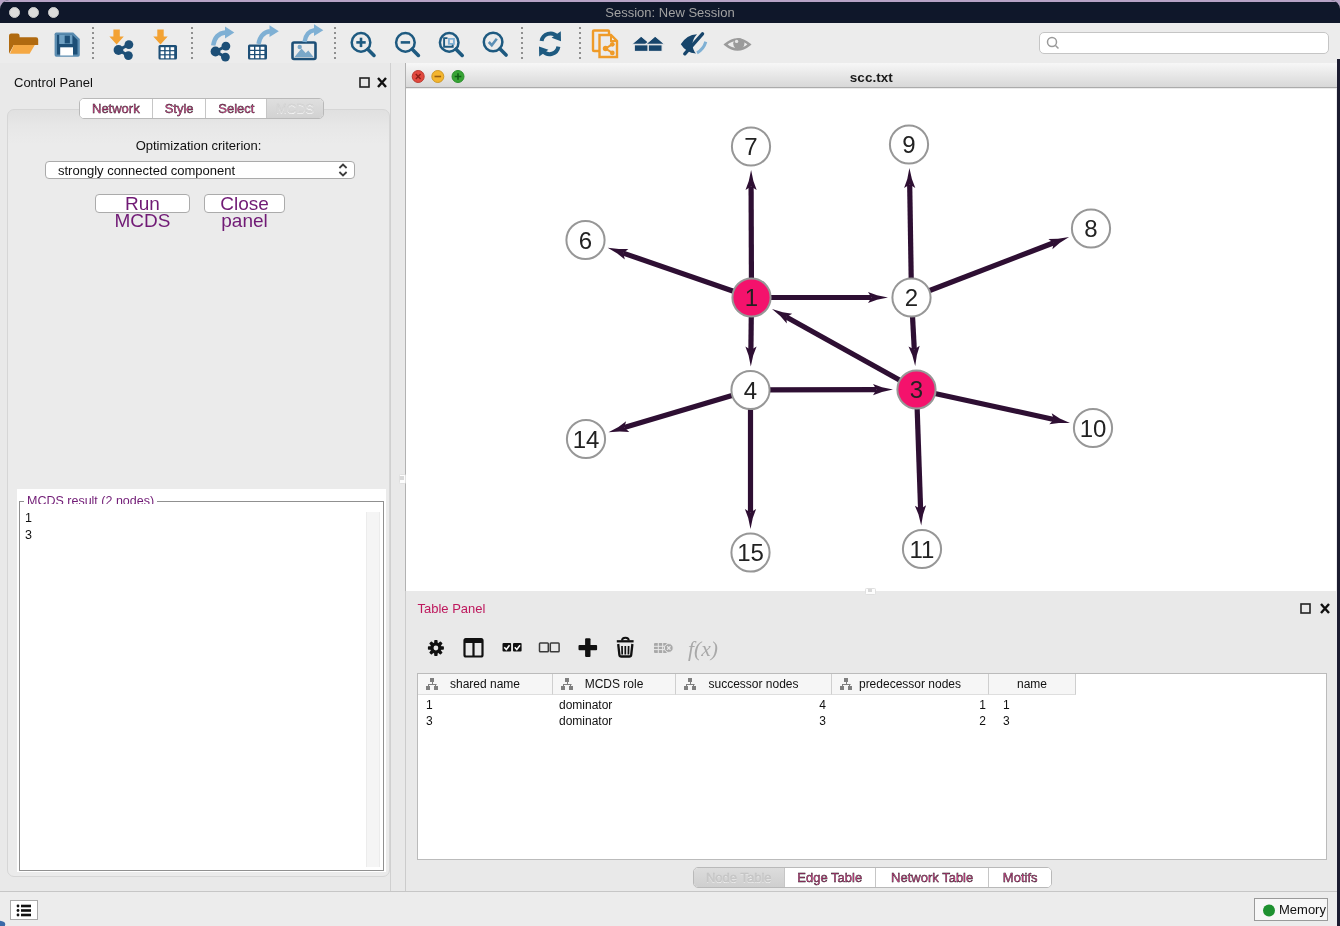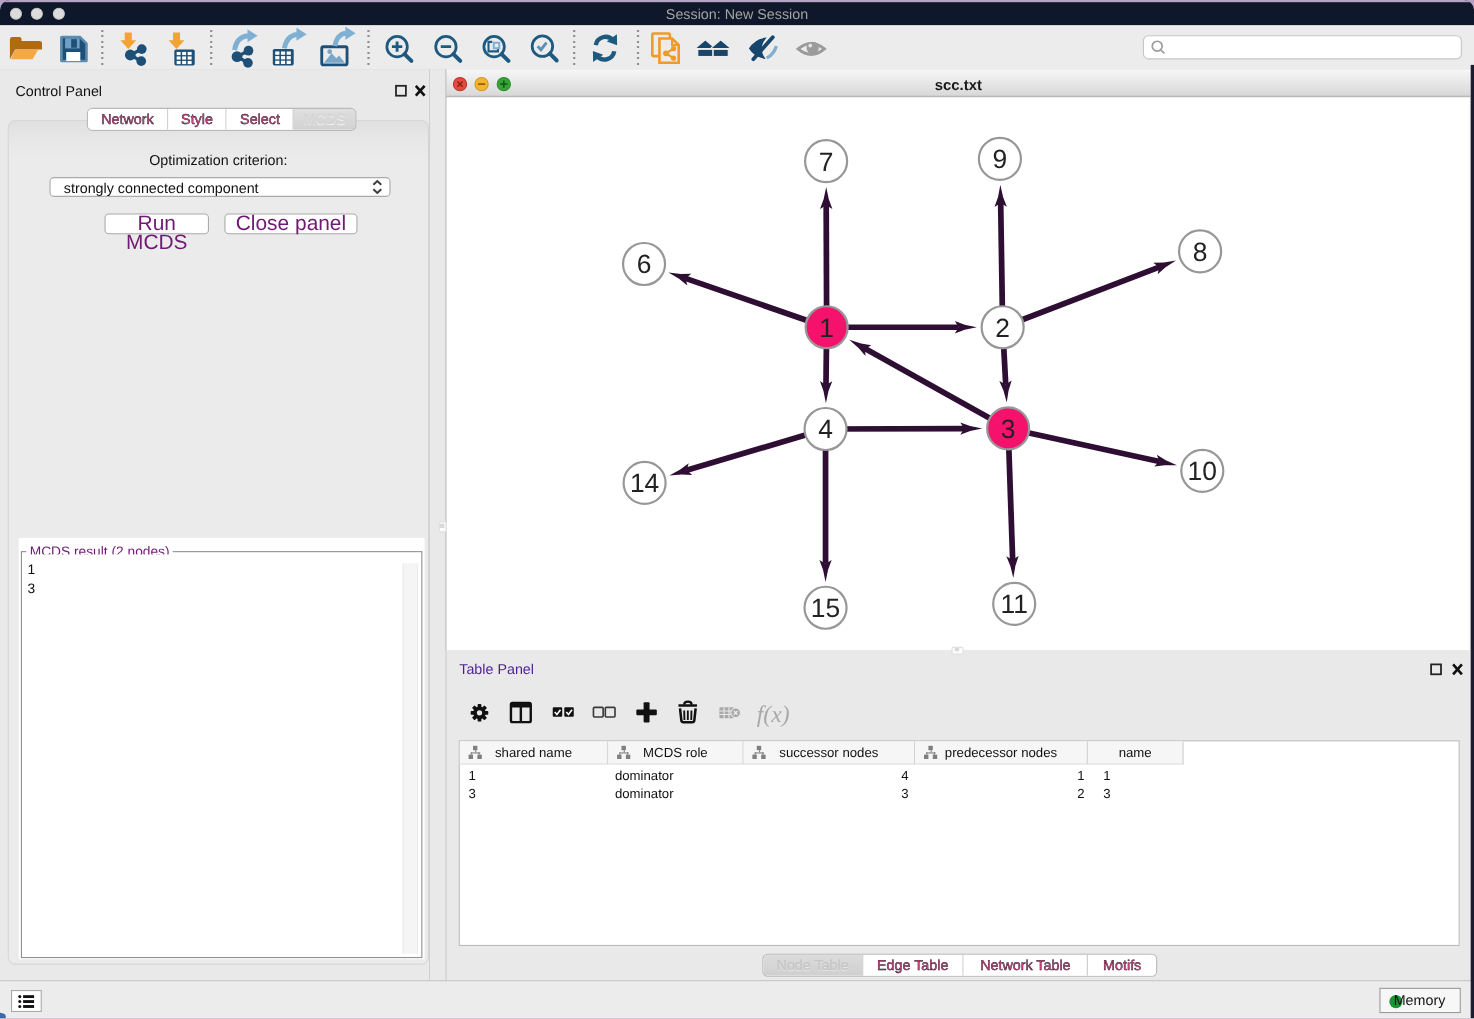--- a/index.html
+++ b/index.html
@@ -63,21 +63,21 @@
   
   #vsplit{position:absolute;left:391px;top:63px;width:16px;height:828px;background:#e9e9e9;}
   
   #netwin{position:absolute;left:404.5px;top:63px;width:932.5px;height:528px;border-left:1.5px solid #b2b2b2;box-sizing:border-box;}
   #nettitle{position:absolute;left:0;top:0;width:100%;height:25px;
             background:linear-gradient(#f7f7f7,#d8d8d8);
             border-bottom:1px solid #ababab;box-sizing:border-box;}
   #netcanvas{position:absolute;left:0;top:26px;width:930px;height:502px;background:#fff;}
   
   #tpanel{position:absolute;left:407px;top:591px;width:930px;height:300px;background:#e9e9e9;}
-  #tp-head{position:absolute;left:10.5px;top:10px;font-size:13px;color:#4c1d95;}
+  #tp-head{position:absolute;left:10.5px;top:10px;font-size:13px;color:#be185d;}
   #ttable{position:absolute;left:10px;top:82px;width:910px;height:187px;
           background:#fff;border:1px solid #bbb;box-sizing:border-box;}
   .hcell{position:absolute;top:0;height:21px;border-right:1px solid #cfcfcf;
          border-bottom:1px solid #dedede;
          background:#f6f6f6;box-sizing:border-box;font-size:12px;color:#111;
          text-align:center;line-height:21px;}
   .hic{position:absolute;left:8px;top:4px;width:12px;height:12px;
        background:
          linear-gradient(#7f7f7f,#7f7f7f) 4.2px 0px/4px 4px no-repeat,
          linear-gradient(#7f7f7f,#7f7f7f) 0.4px 7.6px/4px 4px no-repeat,
@@ -224,21 +224,21 @@
     </div>
     <div id="cp-content">
       <div id="optlabel">Optimization criterion:</div>
       <div id="selbox">strongly connected component
         <svg width="14" height="16" style="position:absolute;right:4px;top:0px;">
           <path d="M3.4 6 L7 2.6 L10.6 6" fill="none" stroke="#3c3c3c" stroke-width="1.8"></path>
           <path d="M3.4 10 L7 13.4 L10.6 10" fill="none" stroke="#3c3c3c" stroke-width="1.8"></path>
         </svg>
       </div>
       <div class="btn" style="left:87px;top:84px;width:95px;">Run MCDS</div>
-      <div class="btn" style="left:196px;top:84px;width:121px;">Close panel</div>
+      <div class="btn" style="left:196px;top:84px;width:81px;">Close panel</div>
       <div id="whitepanel"></div>
       <div id="resultbox">
         <div id="resultlegend">MCDS result (2 nodes)</div>
         <div id="resultwhite">
             <div style="padding:6px 0 0 4px;line-height:16.5px;">1<br>3</div>
           </div>
         <div id="scrolltrack"></div>
       </div>
     </div>
   </div>
@@ -389,21 +389,21 @@
         <circle cx="7" cy="9.5" r="1.4" fill="#111"></circle>
           <rect x="10" y="8.2" width="10" height="2.6" fill="#111"></rect>
         <circle cx="7" cy="14" r="1.4" fill="#111"></circle>
           <rect x="10" y="12.7" width="10" height="2.6" fill="#111"></rect>
       </svg>
     </div>
     <div id="memorybtn">
       <svg width="14" height="14" style="position:absolute;left:7px;top:4.5px;">
           <circle cx="7" cy="6.5" r="6" fill="#1e9130"></circle>
         </svg>
-      <span style="position:absolute;left:12px;top:3px;text-align:right;">Memory</span>
+      <span style="position:absolute;left:24px;top:3px;text-align:right;">Memory</span>
     </div>
   </div>
 
   <div style="position:absolute;left:404.5px;top:591px;width:1px;height:300px;background:#cccccc;"></div>
   <div style="position:absolute;left:399px;top:473.5px;width:5px;height:8.5px;background:#fdfdfd;border:1px solid #e0e0e0;border-radius:1.5px;"></div>
   <div style="position:absolute;left:400.3px;top:476px;width:3.4px;height:4.4px;background:#d9d9d9;"></div>
   <div style="position:absolute;left:865px;top:587.5px;width:8.5px;height:5px;background:#fdfdfd;border:1px solid #e0e0e0;border-radius:1.5px;"></div>
   <div style="position:absolute;left:867.5px;top:588.8px;width:4.4px;height:3.4px;background:#d9d9d9;"></div>
   <div id="darkstripe"></div>
   <div style="position:absolute;left:-3px;top:921px;width:8px;height:8px;background:#3a6aa8;border-radius:3px;transform:rotate(15deg);"></div>

